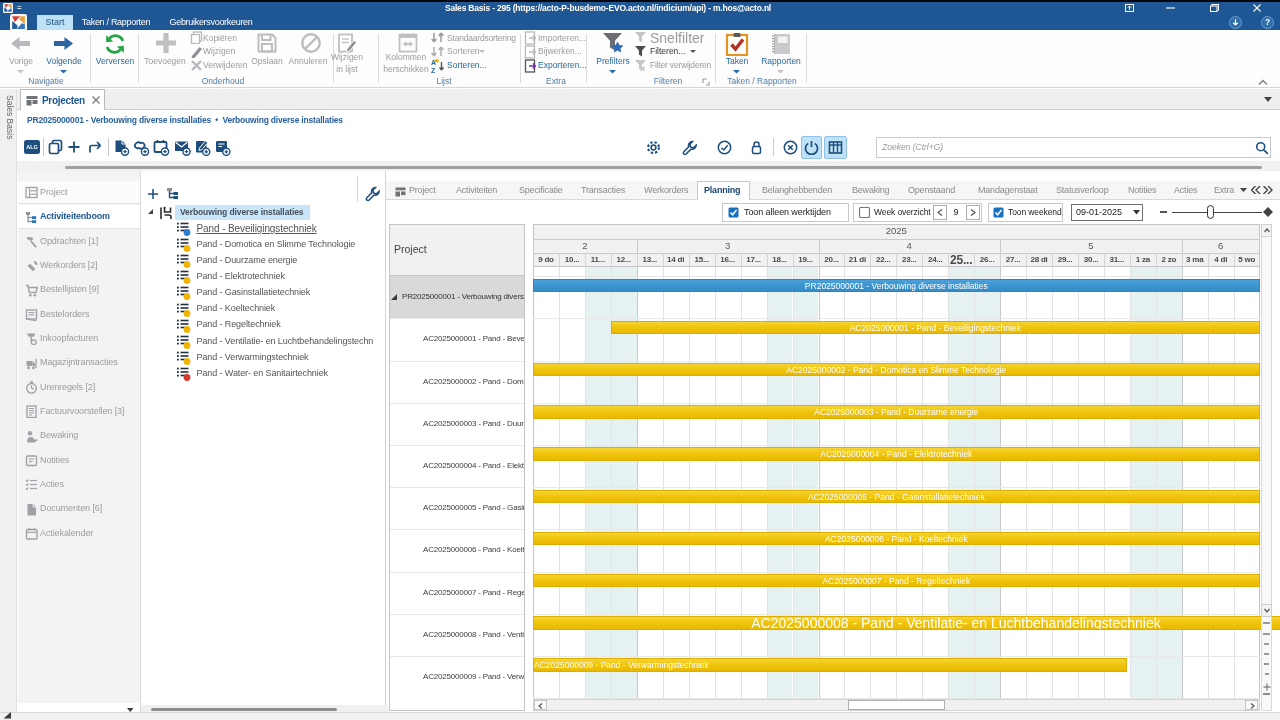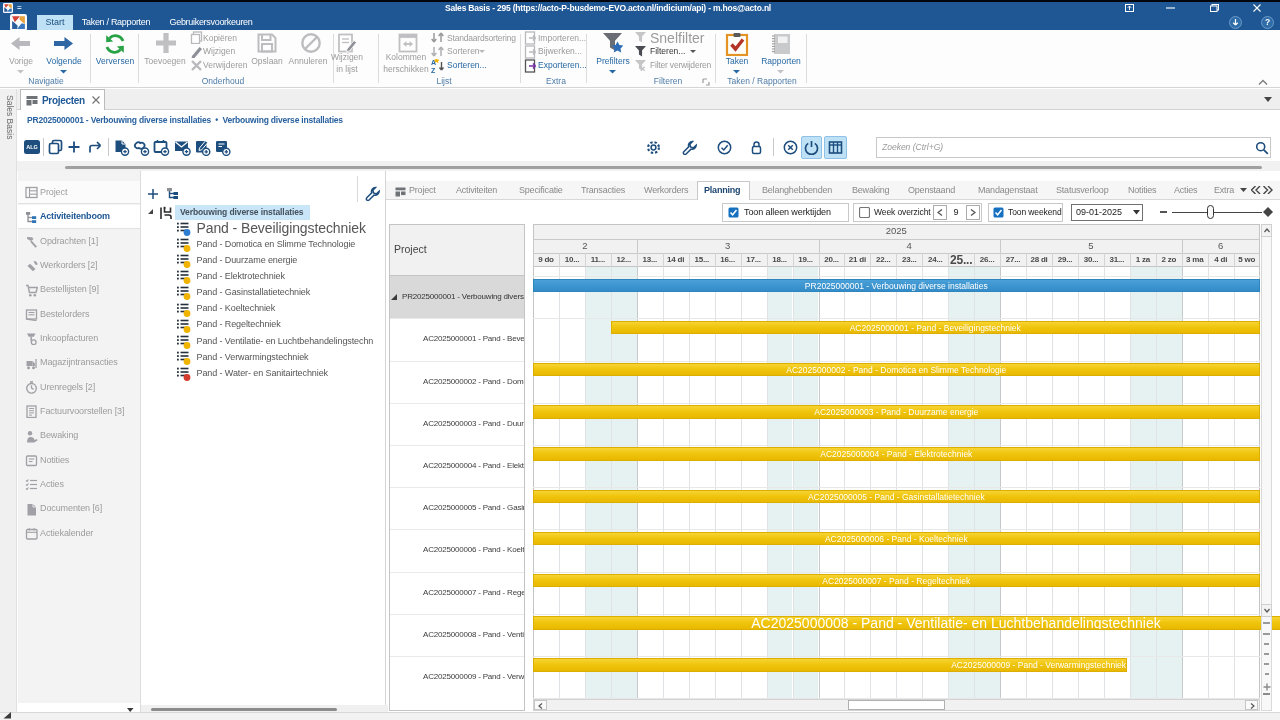--- a/index.html
+++ b/index.html
@@ -481,21 +481,21 @@
       <line x1="4.5" y1="6" x2="12.5" y2="6"></line>
       <line x1="4.5" y1="9.5" x2="10" y2="9.5"></line>
     </g>
 <g fill="#24303b">
       <rect x="1" y="1.7" width="1.8" height="1.8"></rect>
       <rect x="1" y="5.2" width="1.8" height="1.8"></rect>
       <rect x="1" y="8.7" width="1.8" height="1.8"></rect>
     </g>
 <circle cx="11" cy="11.5" r="3.4" fill="#2d7dd2"></circle>
   </svg>
-<div style="position:absolute;left:196.5px;top:221.8px;font-size:14px;color:#555;font-weight:400;white-space:nowrap;line-height:13.5px;letter-spacing:-0.1px;">Pand - Beveiligingstechniek</div>
+<div style="position:absolute;left:196.5px;top:221.8px;font-size:10px;color:#555;font-weight:400;white-space:nowrap;line-height:13.5px;letter-spacing:-0.1px;text-decoration:underline;">Pand - Beveiligingstechniek</div>
 <svg style="position:absolute;left:176px;top:237.1px" width="15" height="15" viewBox="0 0 15 15">
     <g stroke="#24303b" stroke-width="1.6">
 <line x1="4.5" y1="2.5" x2="12.5" y2="2.5"></line>
       <line x1="4.5" y1="6" x2="12.5" y2="6"></line>
       <line x1="4.5" y1="9.5" x2="10" y2="9.5"></line>
     </g>
 <g fill="#24303b">
       <rect x="1" y="1.7" width="1.8" height="1.8"></rect>
       <rect x="1" y="5.2" width="1.8" height="1.8"></rect>
       <rect x="1" y="8.7" width="1.8" height="1.8"></rect>
@@ -831,21 +831,21 @@
 <div style="position:absolute;left:533.0px;top:698.2px;width:726.6px;height:1px;background:#e8e8e8"></div>
 <div style="position:absolute;left:533.0px;top:278.6px;width:726.6px;height:13.4px;background:linear-gradient(#4aa0d8,#338cc8);border:1px solid #2f86bf;color:#fff;font-size:8.5px;line-height:12.5px;text-align:center;overflow:hidden;white-space:nowrap">PR2025000001 - Verbouwing diverse installaties</div>
 <div style="position:absolute;left:610.9px;top:320.8px;width:648.7px;height:13.4px;background:linear-gradient(#f6d434,#f0c50e 45%,#e9b800);border:1px solid #dcae00;color:#fff;font-size:8.5px;line-height:12.5px;text-align:center;overflow:hidden;white-space:nowrap">AC2025000001 - Pand - Beveiligingstechniek</div>
 <div style="position:absolute;left:533.0px;top:363.0px;width:726.6px;height:13.4px;background:linear-gradient(#f6d434,#f0c50e 45%,#e9b800);border:1px solid #dcae00;color:#fff;font-size:8.5px;line-height:12.5px;text-align:center;overflow:hidden;white-space:nowrap">AC2025000002 - Pand - Domotica en Slimme Technologie</div>
 <div style="position:absolute;left:533.0px;top:405.2px;width:726.6px;height:13.4px;background:linear-gradient(#f6d434,#f0c50e 45%,#e9b800);border:1px solid #dcae00;color:#fff;font-size:8.5px;line-height:12.5px;text-align:center;overflow:hidden;white-space:nowrap">AC2025000003 - Pand - Duurzame energie</div>
 <div style="position:absolute;left:533.0px;top:447.4px;width:726.6px;height:13.4px;background:linear-gradient(#f6d434,#f0c50e 45%,#e9b800);border:1px solid #dcae00;color:#fff;font-size:8.5px;line-height:12.5px;text-align:center;overflow:hidden;white-space:nowrap">AC2025000004 - Pand - Elektrotechniek</div>
 <div style="position:absolute;left:533.0px;top:489.6px;width:726.6px;height:13.4px;background:linear-gradient(#f6d434,#f0c50e 45%,#e9b800);border:1px solid #dcae00;color:#fff;font-size:8.5px;line-height:12.5px;text-align:center;overflow:hidden;white-space:nowrap">AC2025000005 - Pand - Gasinstallatietechniek</div>
 <div style="position:absolute;left:533.0px;top:531.8px;width:726.6px;height:13.4px;background:linear-gradient(#f6d434,#f0c50e 45%,#e9b800);border:1px solid #dcae00;color:#fff;font-size:8.5px;line-height:12.5px;text-align:center;overflow:hidden;white-space:nowrap">AC2025000006 - Pand - Koeltechniek</div>
 <div style="position:absolute;left:533.0px;top:574.0px;width:726.6px;height:13.4px;background:linear-gradient(#f6d434,#f0c50e 45%,#e9b800);border:1px solid #dcae00;color:#fff;font-size:8.5px;line-height:12.5px;text-align:center;overflow:hidden;white-space:nowrap">AC2025000007 - Pand - Regeltechniek</div>
 <div style="position:absolute;left:533.0px;top:616.2px;width:846px;height:13.4px;background:linear-gradient(#f6d434,#f0c50e 45%,#e9b800);border:1px solid #dcae00;color:#fff;font-size:14px;line-height:12.5px;text-align:center;overflow:hidden;white-space:nowrap">AC2025000008 - Pand - Ventilatie- en Luchtbehandelingstechniek</div>
-<div style="position:absolute;left:533.0px;top:658.4px;width:594px;height:13.4px;background:linear-gradient(#f6d434,#f0c50e 45%,#e9b800);border:1px solid #dcae00;color:#fff;font-size:8.5px;line-height:12.5px;text-align:right;overflow:hidden;white-space:nowrap">AC2025000009 - Pand - Verwarmingstechniek</div>
+<div style="position:absolute;left:533.0px;top:658.4px;width:594px;height:13.4px;background:linear-gradient(#f6d434,#f0c50e 45%,#e9b800);border:1px solid #dcae00;color:#fff;font-size:8.5px;line-height:12.5px;text-align:left;overflow:hidden;white-space:nowrap">AC2025000009 - Pand - Verwarmingstechniek</div>
 <div style="position:absolute;left:533.0px;top:699px;width:726.6px;height:12px;background:#f1f1f1;border:1px solid #d2d2d2"></div>
 <div style="position:absolute;left:534.0px;top:700px;width:13px;height:10px;background:#fafafa;border:1px solid #c6c6c6"></div>
 <svg style="position:absolute;left:538.0px;top:702.5px" width="5" height="6" viewBox="0 0 5 6">
     <path d="M4 0.5 L1 3 L4 5.5" stroke="#555" stroke-width="1.2" fill="none"></path>
   </svg>
 <div style="position:absolute;left:848px;top:700px;width:97px;height:10px;background:#fff;border:1px solid #b0b0b0"></div>
 <div style="position:absolute;left:1244.6px;top:700px;width:13px;height:10px;background:#fafafa;border:1px solid #c6c6c6"></div>
 <svg style="position:absolute;left:1249.6px;top:702.5px" width="5" height="6" viewBox="0 0 5 6">
     <path d="M1 0.5 L4 3 L1 5.5" stroke="#555" stroke-width="1.2" fill="none"></path>
   </svg>

